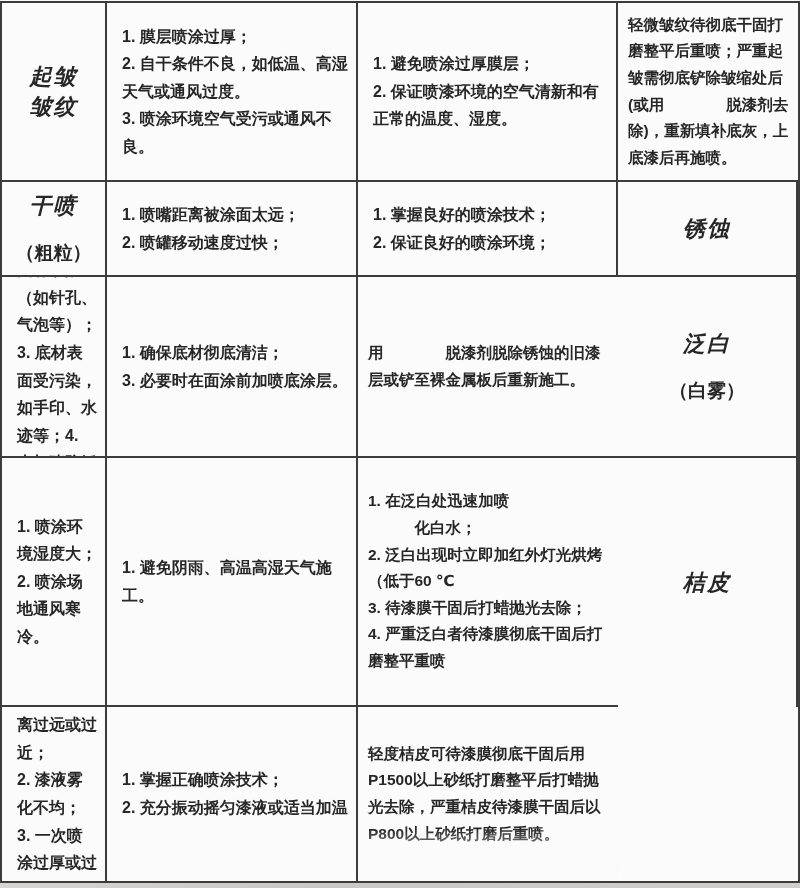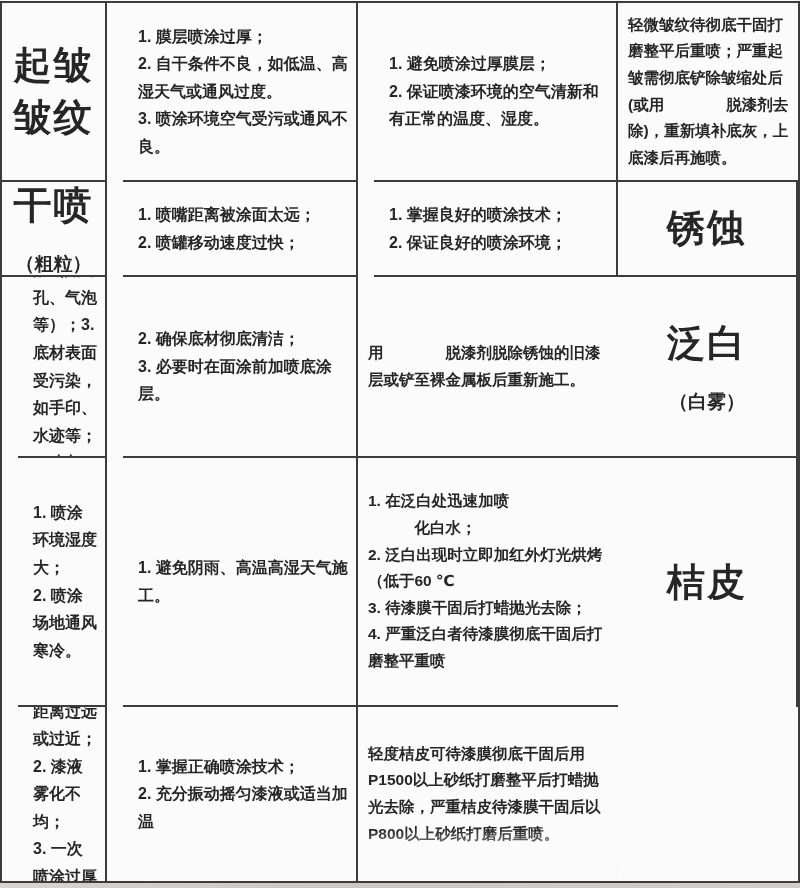--- a/index.html
+++ b/index.html
@@ -29,27 +29,27 @@
     overflow:hidden;
     position:relative;
   }
   .cell.last-col { border-right:none; }
   .cell.last-row { border-bottom:none; }
   .defect {
     align-items:center; text-align:center;
     padding:4px 2px;
   }
   .defect .big {
-    font-size:38px; font-weight:700; letter-spacing:2px;
-    line-height:1.35; white-space:pre-wrap;
+    font-size:22px; font-weight:700; letter-spacing:2px;
+    line-height:1.35; white-space:pre-wrap;font-style:italic;
   }
   .defect .small {
     font-size:19px; font-weight:700; margin-top:20px; white-space:nowrap;
   }
-  .txt { padding:6px 8px 6px 15px;margin-left:16px; }
+  .txt { padding:6px 8px 6px 15px; }
   .txt .item {
     font-size:16px; font-weight:700; line-height:1.72;
     white-space:pre-wrap;
   }
   .remedy { padding:6px 5px 6px 10px; }
   .remedy .item {
     font-size:15.5px; font-weight:700; line-height:1.72;
     white-space:pre-wrap;
   }
   .fade {
@@ -98,21 +98,21 @@
       <div class="item">2. 保证良好的喷涂环境；</div>
     </div>
 
     <div class="cell defect">
       <div class="big">锈蚀</div>
     </div>
     <div class="cell txt">
       <div class="item">1. 底材锈迹未予彻底清除；2. 面漆涂层表面有缺陷（如针孔、气泡等）；3. 底材表面受污染，如手印、水迹等；4. 未加喷防锈涂层或涂层过薄，造成水、气渗透腐蚀底材。</div>
     </div>
     <div class="cell txt">
-      <div class="item">2. 确保底材彻底清洁；</div>
+      <div class="item">1. 确保底材彻底清洁；</div>
       <div class="item">3. 必要时在面涂前加喷底涂层。</div>
     </div>
     <div class="cell remedy last-col">
       <div class="item">用　　　　脱漆剂脱除锈蚀的旧漆层或铲至裸金属板后重新施工。</div>
     </div>
 
     <div class="cell defect">
       <div class="big">泛白</div>
       <div class="small">（白雾）</div>
     </div>

